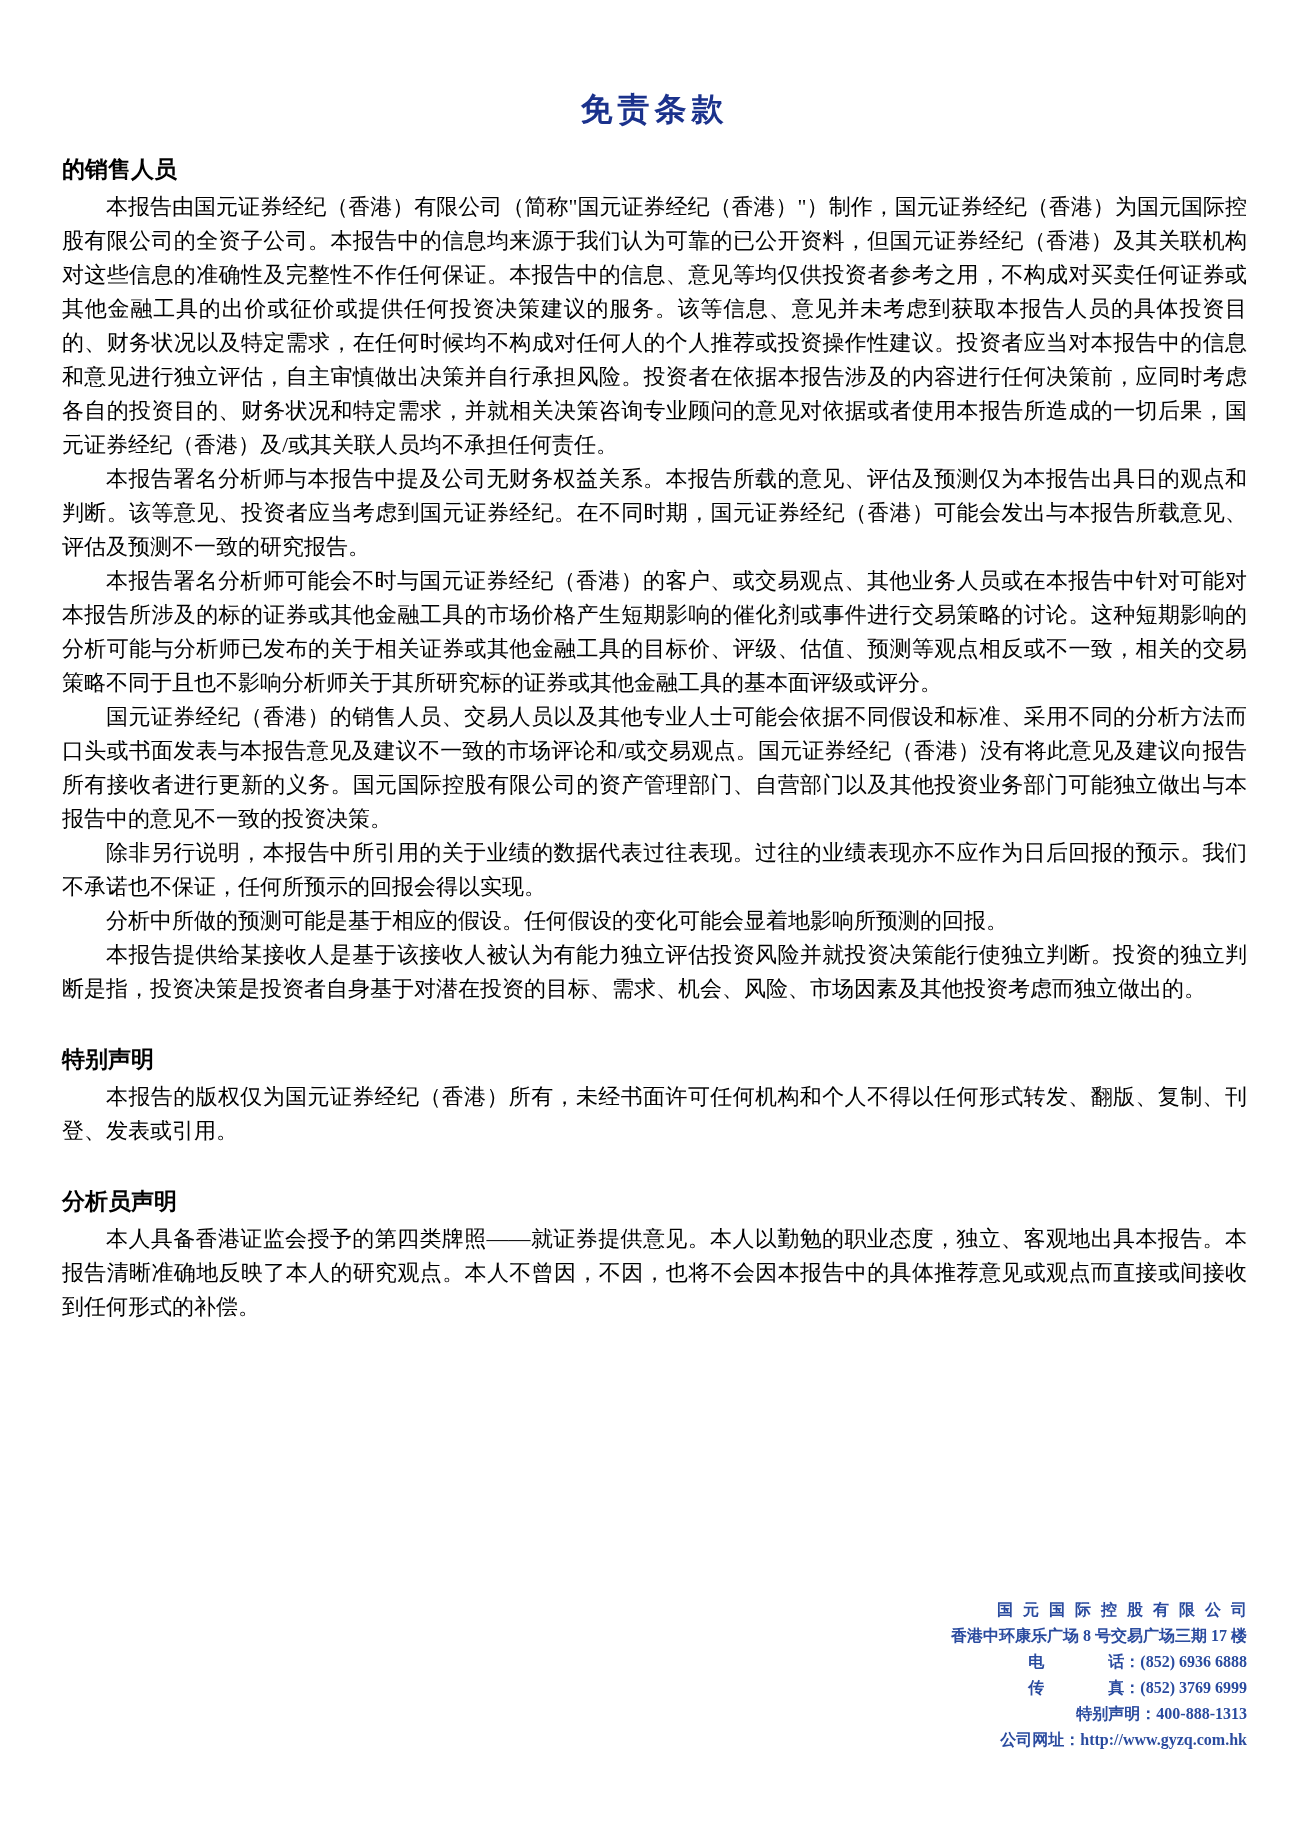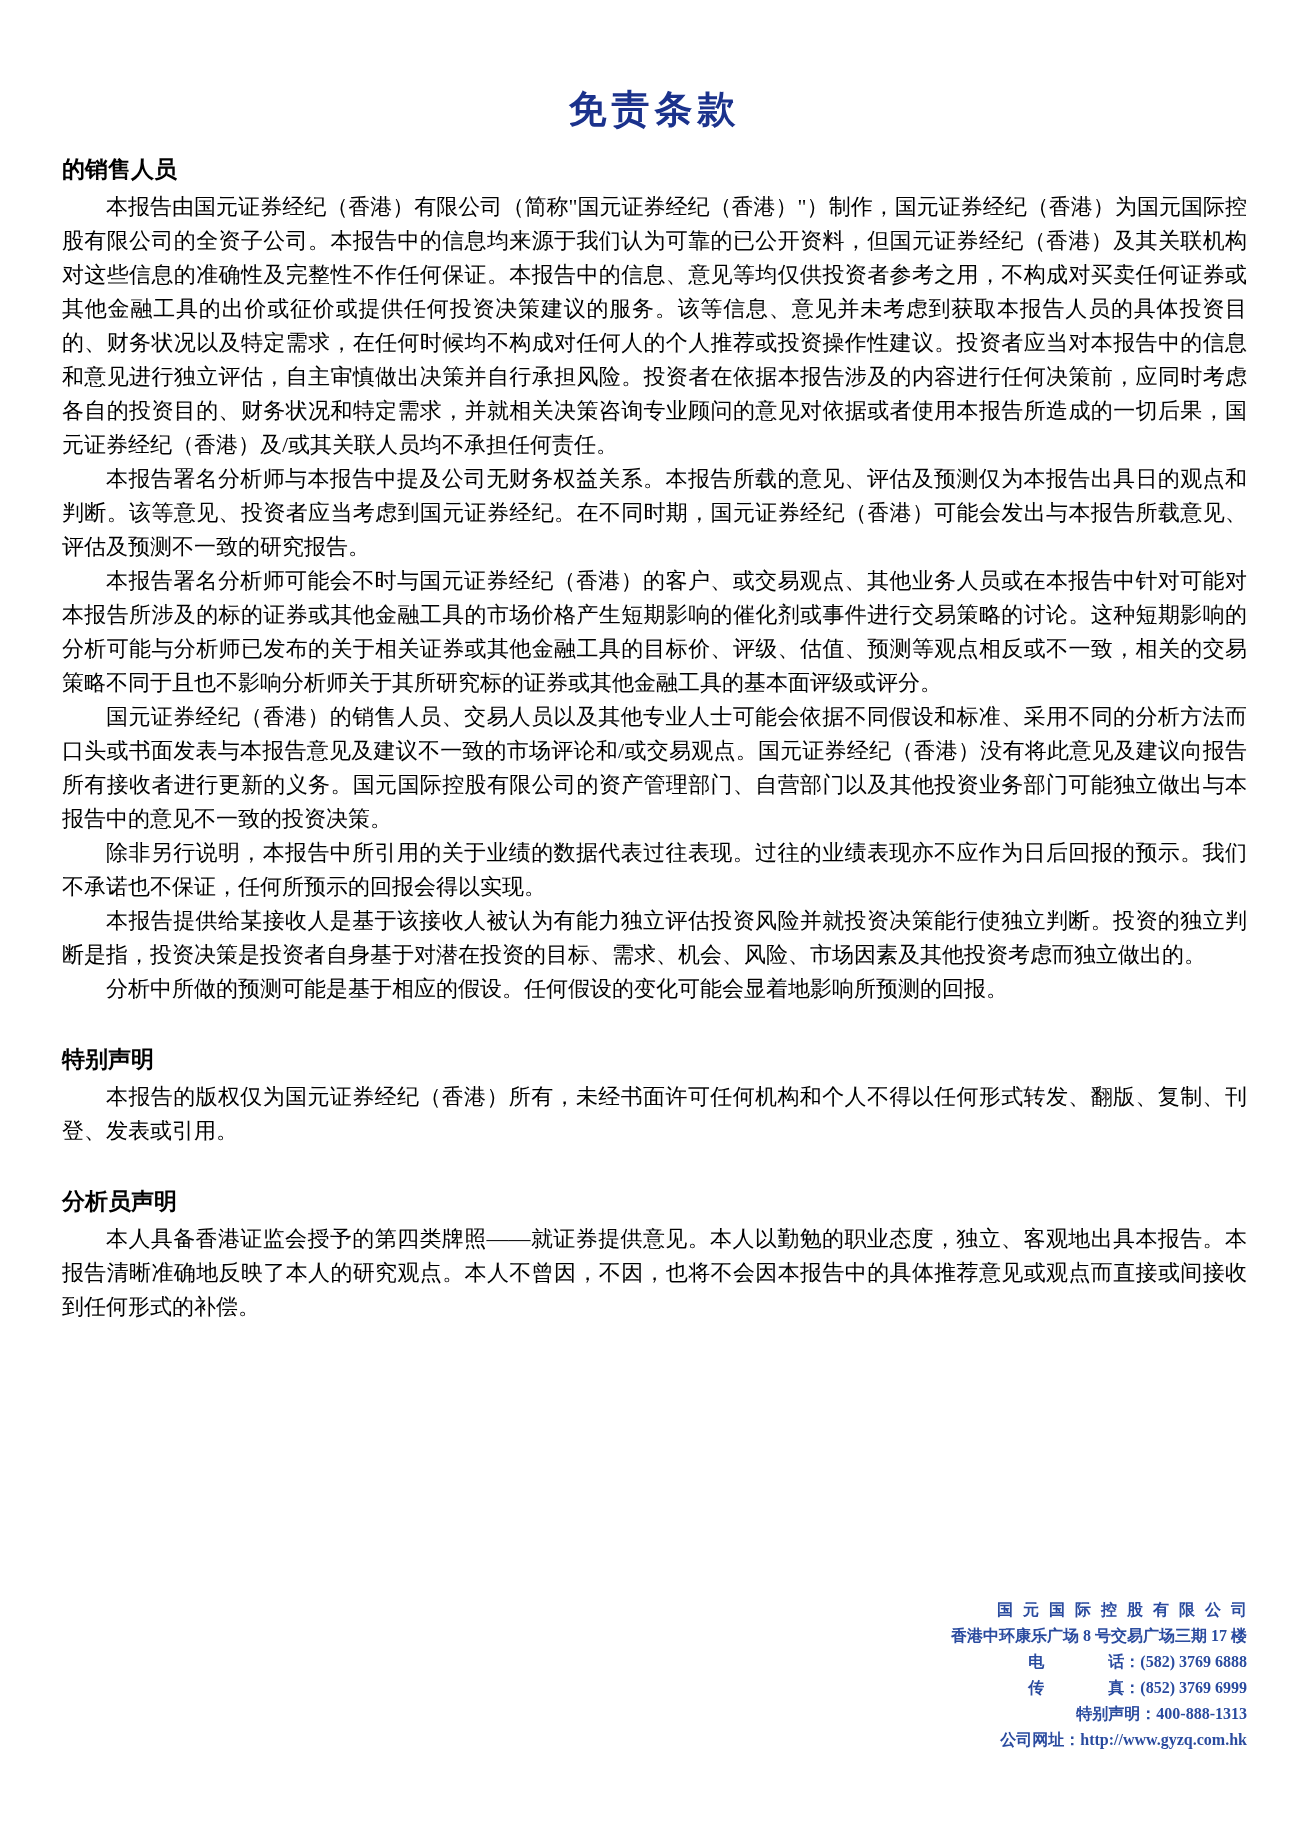--- a/index.html
+++ b/index.html
@@ -9,21 +9,21 @@
     -webkit-font-smoothing:antialiased;
   }
   .page{
     position:absolute;inset:0;
     padding:86px 59px 0 62px;
     box-sizing:border-box;
   }
   .doc-title{
     margin:0 0 24px 0;
     text-align:center;
-    font-size:38px;
+    font-size:32px;
     line-height:46px;
     font-weight:700;
     letter-spacing:5px;
     color:#1B328C;
   }
   .section-heading{
     margin:40px 0 6px 0;
     font-size:23px;
     line-height:28px;
     font-weight:700;
@@ -68,39 +68,39 @@
 
   <h1 class="doc-title">免责条款</h1>
 
   <section>
     <h2 class="section-heading first">的销售人员</h2>
     <p class="body-para">本报告由国元证券经纪（香港）有限公司（简称"国元证券经纪（香港）"）制作，国元证券经纪（香港）为国元国际控股有限公司的全资子公司。本报告中的信息均来源于我们认为可靠的已公开资料，但国元证券经纪（香港）及其关联机构对这些信息的准确性及完整性不作任何保证。本报告中的信息、意见等均仅供投资者参考之用，不构成对买卖任何证券或其他金融工具的出价或征价或提供任何投资决策建议的服务。该等信息、意见并未考虑到获取本报告人员的具体投资目的、财务状况以及特定需求，在任何时候均不构成对任何人的个人推荐或投资操作性建议。投资者应当对本报告中的信息和意见进行独立评估，自主审慎做出决策并自行承担风险。投资者在依据本报告涉及的内容进行任何决策前，应同时考虑各自的投资目的、财务状况和特定需求，并就相关决策咨询专业顾问的意见对依据或者使用本报告所造成的一切后果，国元证券经纪（香港）及/或其关联人员均不承担任何责任。</p>
     <p class="body-para">本报告署名分析师与本报告中提及公司无财务权益关系。本报告所载的意见、评估及预测仅为本报告出具日的观点和判断。该等意见、投资者应当考虑到国元证券经纪。在不同时期，国元证券经纪（香港）可能会发出与本报告所载意见、评估及预测不一致的研究报告。</p>
     <p class="body-para">本报告署名分析师可能会不时与国元证券经纪（香港）的客户、或交易观点、其他业务人员或在本报告中针对可能对本报告所涉及的标的证券或其他金融工具的市场价格产生短期影响的催化剂或事件进行交易策略的讨论。这种短期影响的分析可能与分析师已发布的关于相关证券或其他金融工具的目标价、评级、估值、预测等观点相反或不一致，相关的交易策略不同于且也不影响分析师关于其所研究标的证券或其他金融工具的基本面评级或评分。</p>
     <p class="body-para">国元证券经纪（香港）的销售人员、交易人员以及其他专业人士可能会依据不同假设和标准、采用不同的分析方法而口头或书面发表与本报告意见及建议不一致的市场评论和/或交易观点。国元证券经纪（香港）没有将此意见及建议向报告所有接收者进行更新的义务。国元国际控股有限公司的资产管理部门、自营部门以及其他投资业务部门可能独立做出与本报告中的意见不一致的投资决策。</p>
     <p class="body-para">除非另行说明，本报告中所引用的关于业绩的数据代表过往表现。过往的业绩表现亦不应作为日后回报的预示。我们不承诺也不保证，任何所预示的回报会得以实现。</p>
+    <p class="body-para">分析中所做的预测可能是基于相应的假设。任何假设的变化可能会显着地影响所预测的回报。</p>
     <p class="body-para">本报告提供给某接收人是基于该接收人被认为有能力独立评估投资风险并就投资决策能行使独立判断。投资的独立判断是指，投资决策是投资者自身基于对潜在投资的目标、需求、机会、风险、市场因素及其他投资考虑而独立做出的。</p>
-    <p class="body-para">分析中所做的预测可能是基于相应的假设。任何假设的变化可能会显着地影响所预测的回报。</p>
   </section>
 
   <section>
     <h2 class="section-heading">特别声明</h2>
     <p class="body-para">本报告的版权仅为国元证券经纪（香港）所有，未经书面许可任何机构和个人不得以任何形式转发、翻版、复制、刊登、发表或引用。</p>
   </section>
 
   <section>
     <h2 class="section-heading">分析员声明</h2>
     <p class="body-para">本人具备香港证监会授予的第四类牌照——就证券提供意见。本人以勤勉的职业态度，独立、客观地出具本报告。本报告清晰准确地反映了本人的研究观点。本人不曾因，不因，也将不会因本报告中的具体推荐意见或观点而直接或间接收到任何形式的补偿。</p>
   </section>
 
   <footer class="company-footer">
     <div class="footer-line footer-company">国元国际控股有限公司</div>
     <div class="footer-line">香港中环康乐广场 8 号交易广场三期 17 楼</div>
     <div class="footer-line">
-      <span>电　　　　话：</span><span class="val">(582) 3769 6888</span>
+      <span>电　　　　话：</span><span class="val">(852) 6936 6888</span>
     </div>
     <div class="footer-line">
       <span>传　　　　真：</span><span class="val">(852) 3769 6999</span>
     </div>
     <div class="footer-line">
       <span>特别声明：</span><span class="val">400-888-1313</span>
     </div>
     <div class="footer-line">
       <span>公司网址：</span><span class="val">http://www.gyzq.com.hk</span>
     </div>

